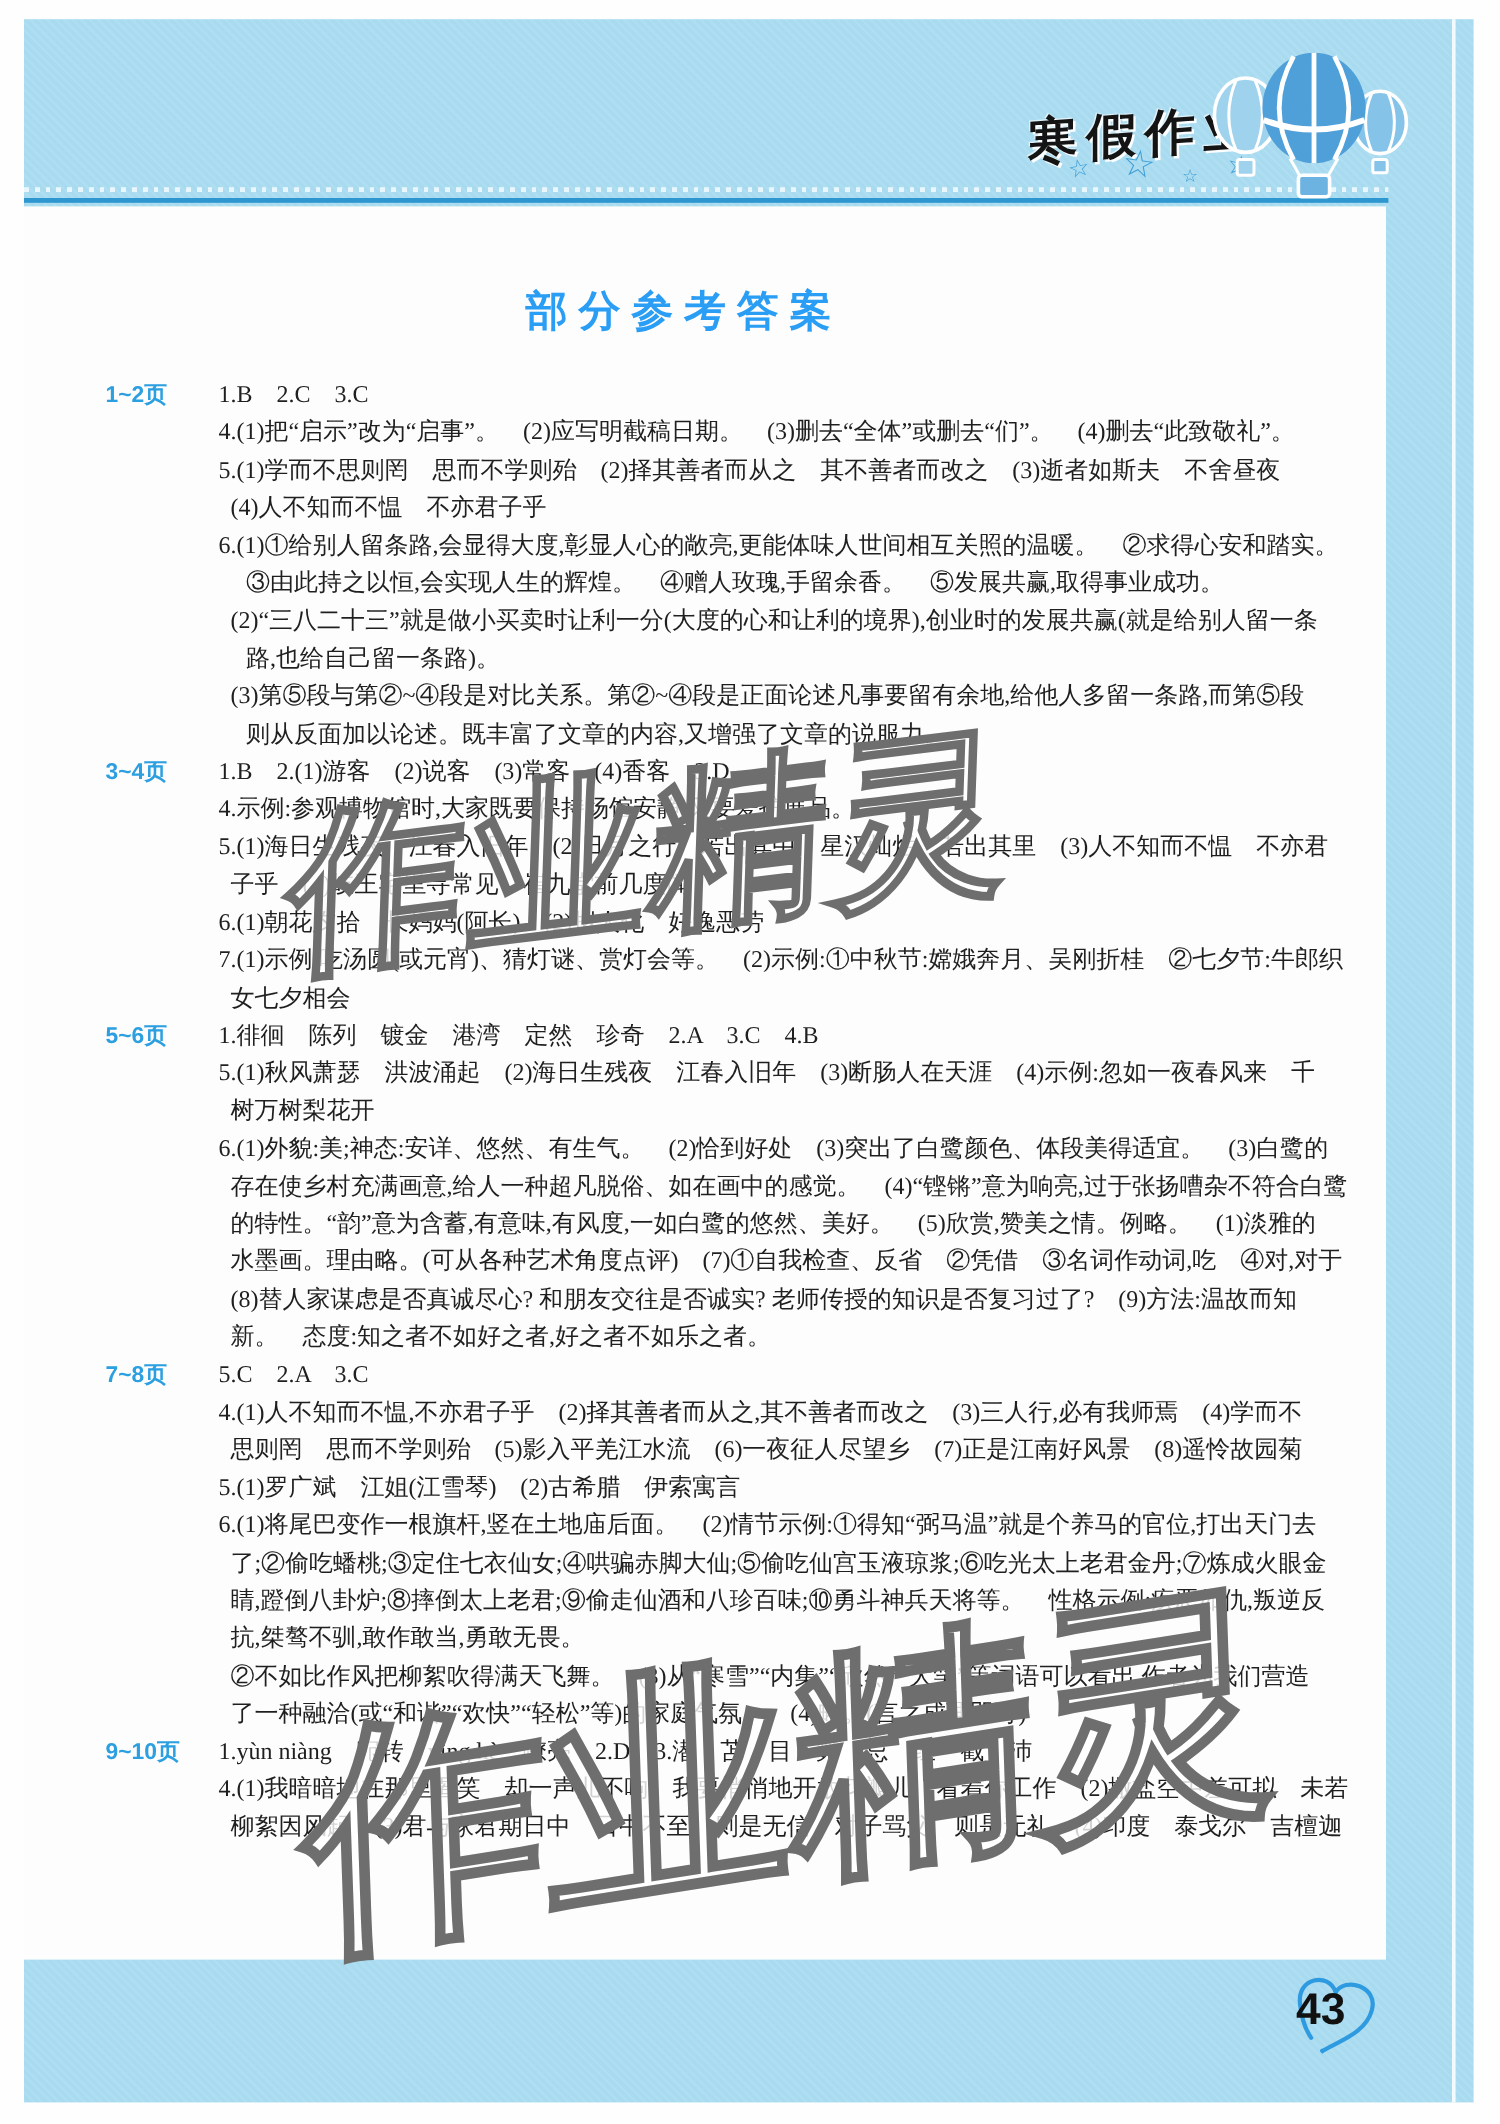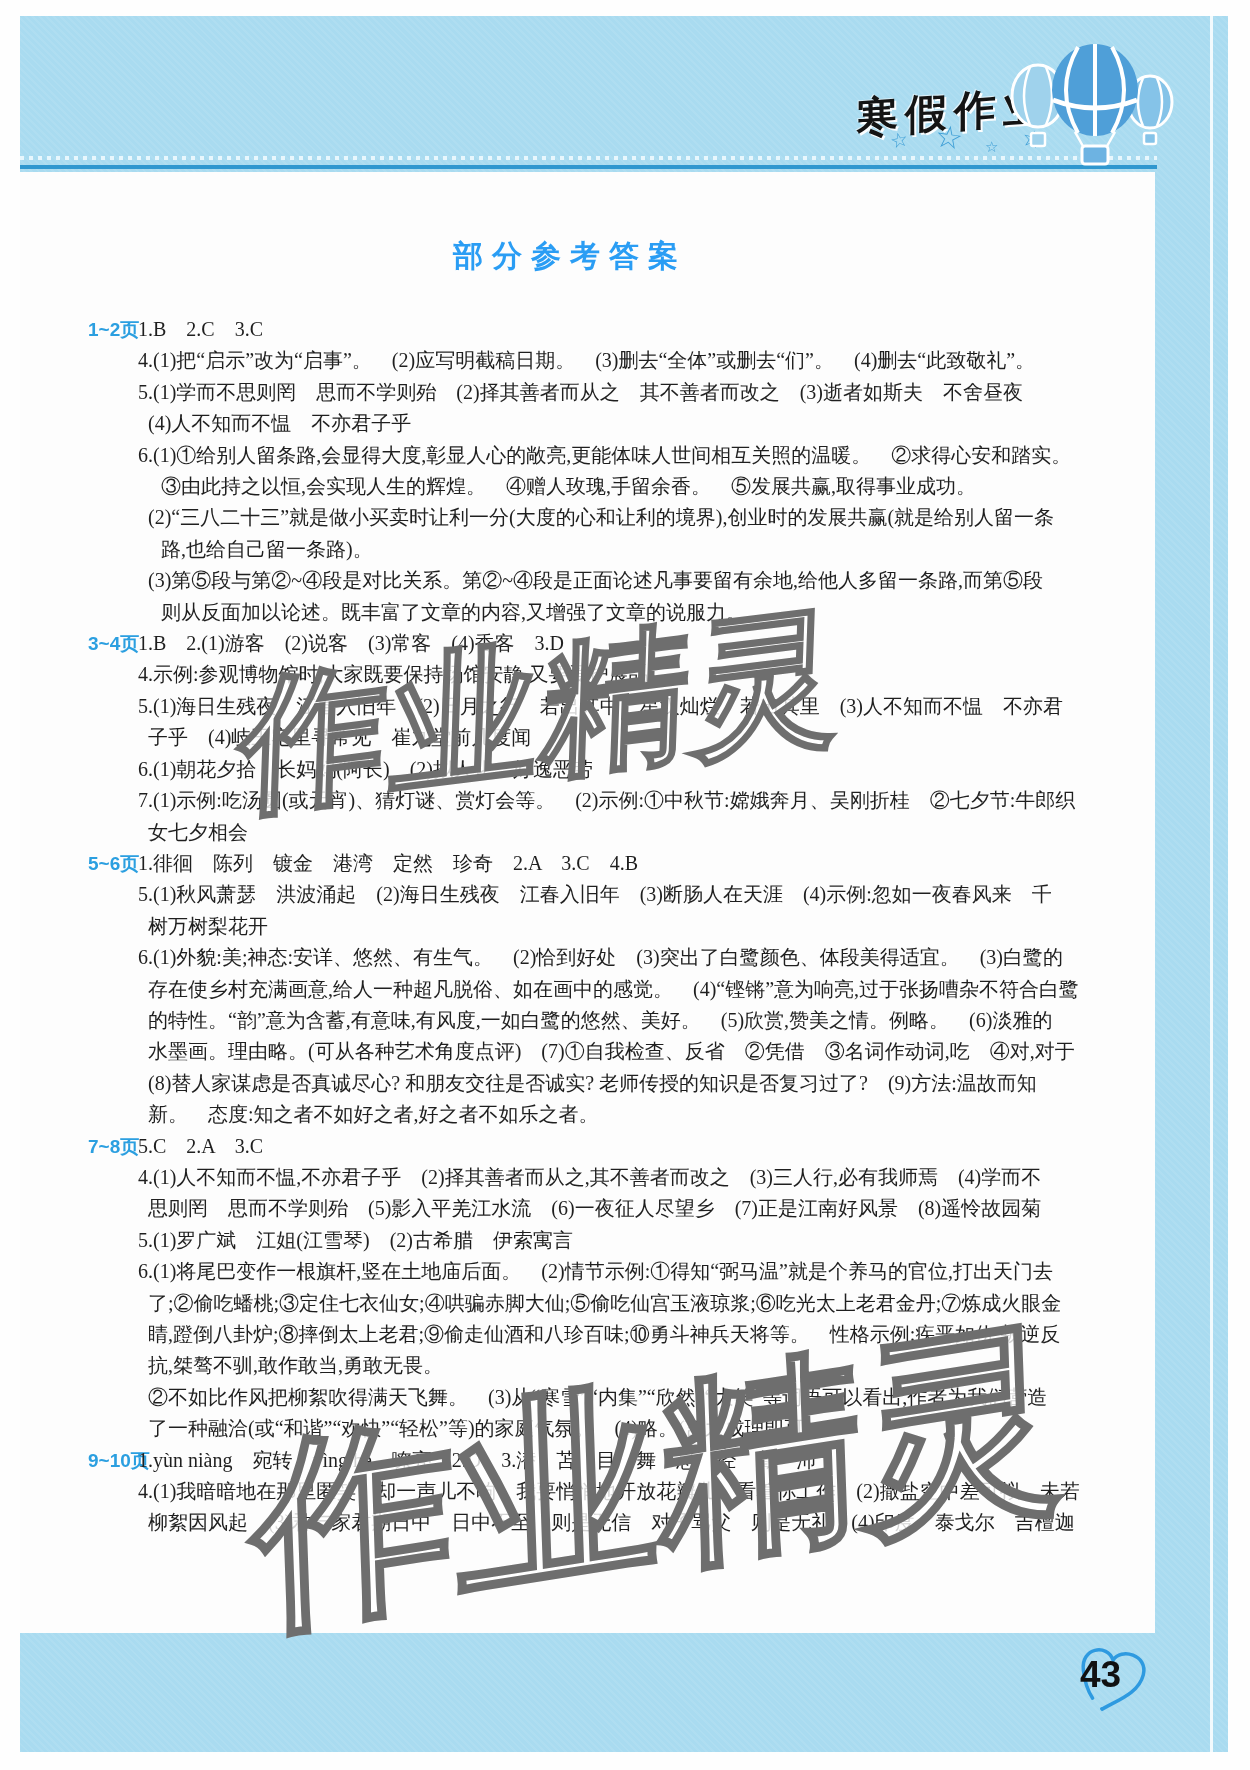--- a/index.html
+++ b/index.html
@@ -22,27 +22,27 @@
       text-shadow:2px 2px 0 rgba(255,255,255,.95), -1px -1px 0 rgba(255,255,255,.6);}
   .star{position:absolute;color:#3f9fd6;font-family:"DejaVu Sans",sans-serif;line-height:1;}
   .star.s1{left:890px;top:130px;font-size:20px;transform:rotate(-12deg);}
   .star.s2{left:935px;top:122px;font-size:31px;transform:rotate(8deg);}
   .star.s3{left:985px;top:140px;font-size:15px;}
   .star.s4{left:1022px;top:128px;font-size:23px;transform:rotate(14deg);}
   .balloons{position:absolute;left:1000px;top:40px;}
 
   
   .title{position:absolute;left:20px;top:236px;width:1100px;text-align:center;
-      font-family:"Liberation Sans",sans-serif;font-weight:700;font-size:30px;
+      font-family:"Liberation Sans",sans-serif;font-weight:700;font-size:35px;
       color:var(--title-blue,#2a9df4);letter-spacing:9px;}
 
   
   .answers{position:absolute;left:88px;top:314px;width:1060px;
       font-size:20px;line-height:31.4px;color:#1f1f1f;}
-  .section{display:flex;align-items:flex-start;}
+  .section{display:flex;align-items:flex-start;gap:44px;}
   .sec-label{flex:none;width:50px;font-family:"Liberation Sans",sans-serif;
       font-weight:700;font-size:19px;color:var(--accent-blue,#2b9fe0);white-space:nowrap;}
   .sec-lines{flex:1;min-width:0;}
   .line{white-space:nowrap;}
   .line.ind-1{padding-left:10px;}
   .line.ind-2{padding-left:23px;}
 
   
   .wm{position:absolute;font-family:"Liberation Sans",sans-serif;font-weight:700;
       color:rgba(255,255,255,.8);-webkit-text-stroke:2.5px #6e6e6e;
@@ -132,21 +132,21 @@
     </div>
 
     <div class="section">
       <div class="sec-label">5~6页</div>
       <div class="sec-lines">
           <div class="line ind-0">1.徘徊　陈列　镀金　港湾　定然　珍奇　2.A　3.C　4.B</div>
           <div class="line ind-0">5.(1)秋风萧瑟　洪波涌起　(2)海日生残夜　江春入旧年　(3)断肠人在天涯　(4)示例:忽如一夜春风来　千</div>
           <div class="line ind-1">树万树梨花开</div>
           <div class="line ind-0">6.(1)外貌:美;神态:安详、悠然、有生气。　(2)恰到好处　(3)突出了白鹭颜色、体段美得适宜。　(3)白鹭的</div>
           <div class="line ind-1">存在使乡村充满画意,给人一种超凡脱俗、如在画中的感觉。　(4)“铿锵”意为响亮,过于张扬嘈杂不符合白鹭</div>
-          <div class="line ind-1">的特性。“韵”意为含蓄,有意味,有风度,一如白鹭的悠然、美好。　(5)欣赏,赞美之情。例略。　(6)淡雅的</div>
+          <div class="line ind-1">的特性。“韵”意为含蓄,有意味,有风度,一如白鹭的悠然、美好。　(5)欣赏,赞美之情。例略。　(1)淡雅的</div>
           <div class="line ind-1">水墨画。理由略。(可从各种艺术角度点评)　(7)①自我检查、反省　②凭借　③名词作动词,吃　④对,对于</div>
           <div class="line ind-1">(8)替人家谋虑是否真诚尽心? 和朋友交往是否诚实? 老师传授的知识是否复习过了?　(9)方法:温故而知</div>
           <div class="line ind-1">新。　态度:知之者不如好之者,好之者不如乐之者。</div>
         </div>
     </div>
 
     <div class="section">
       <div class="sec-label">7~8页</div>
       <div class="sec-lines">
           <div class="line ind-0">5.C　2.A　3.C</div>

